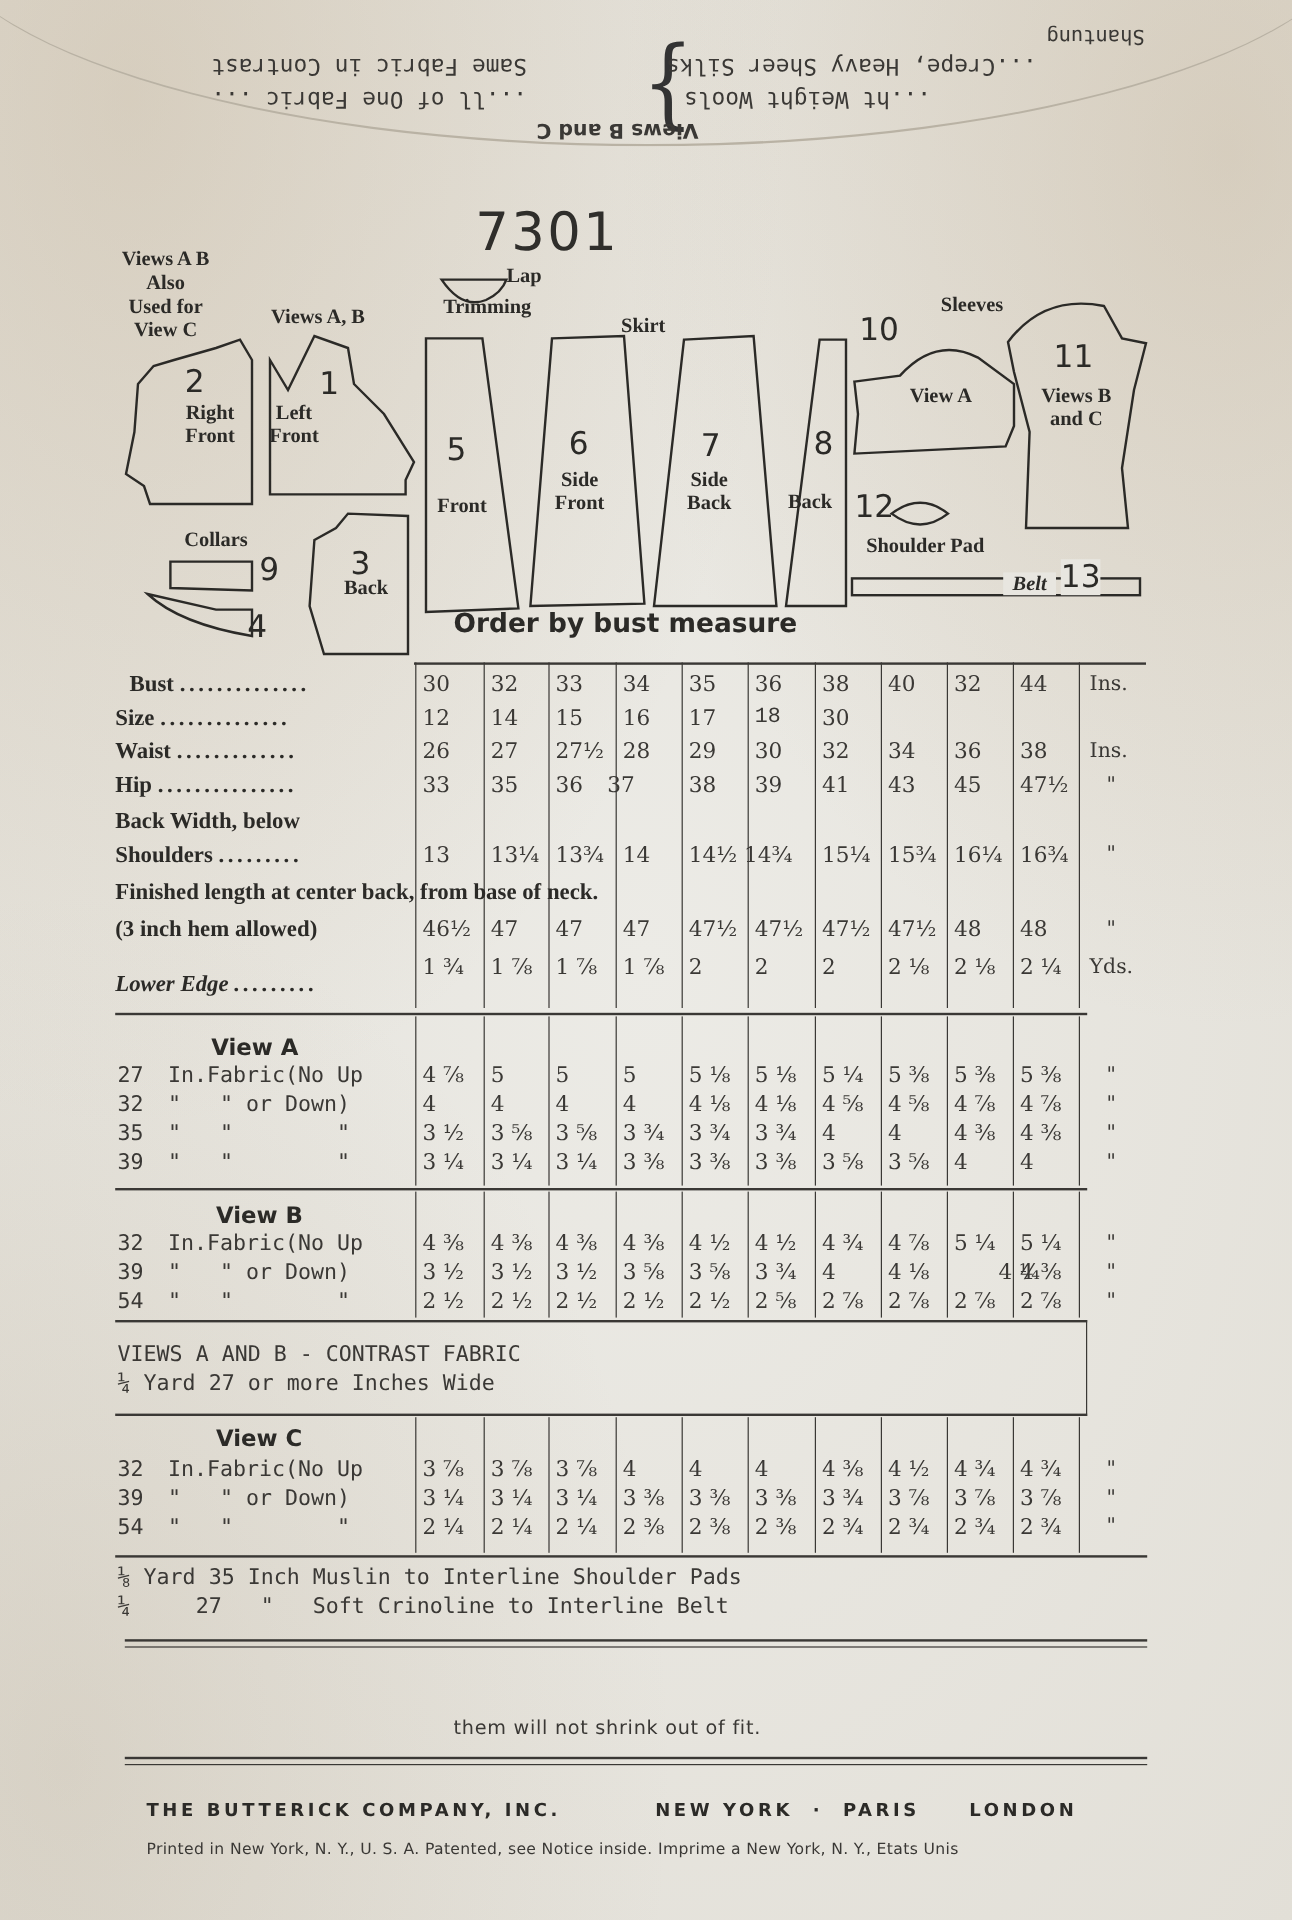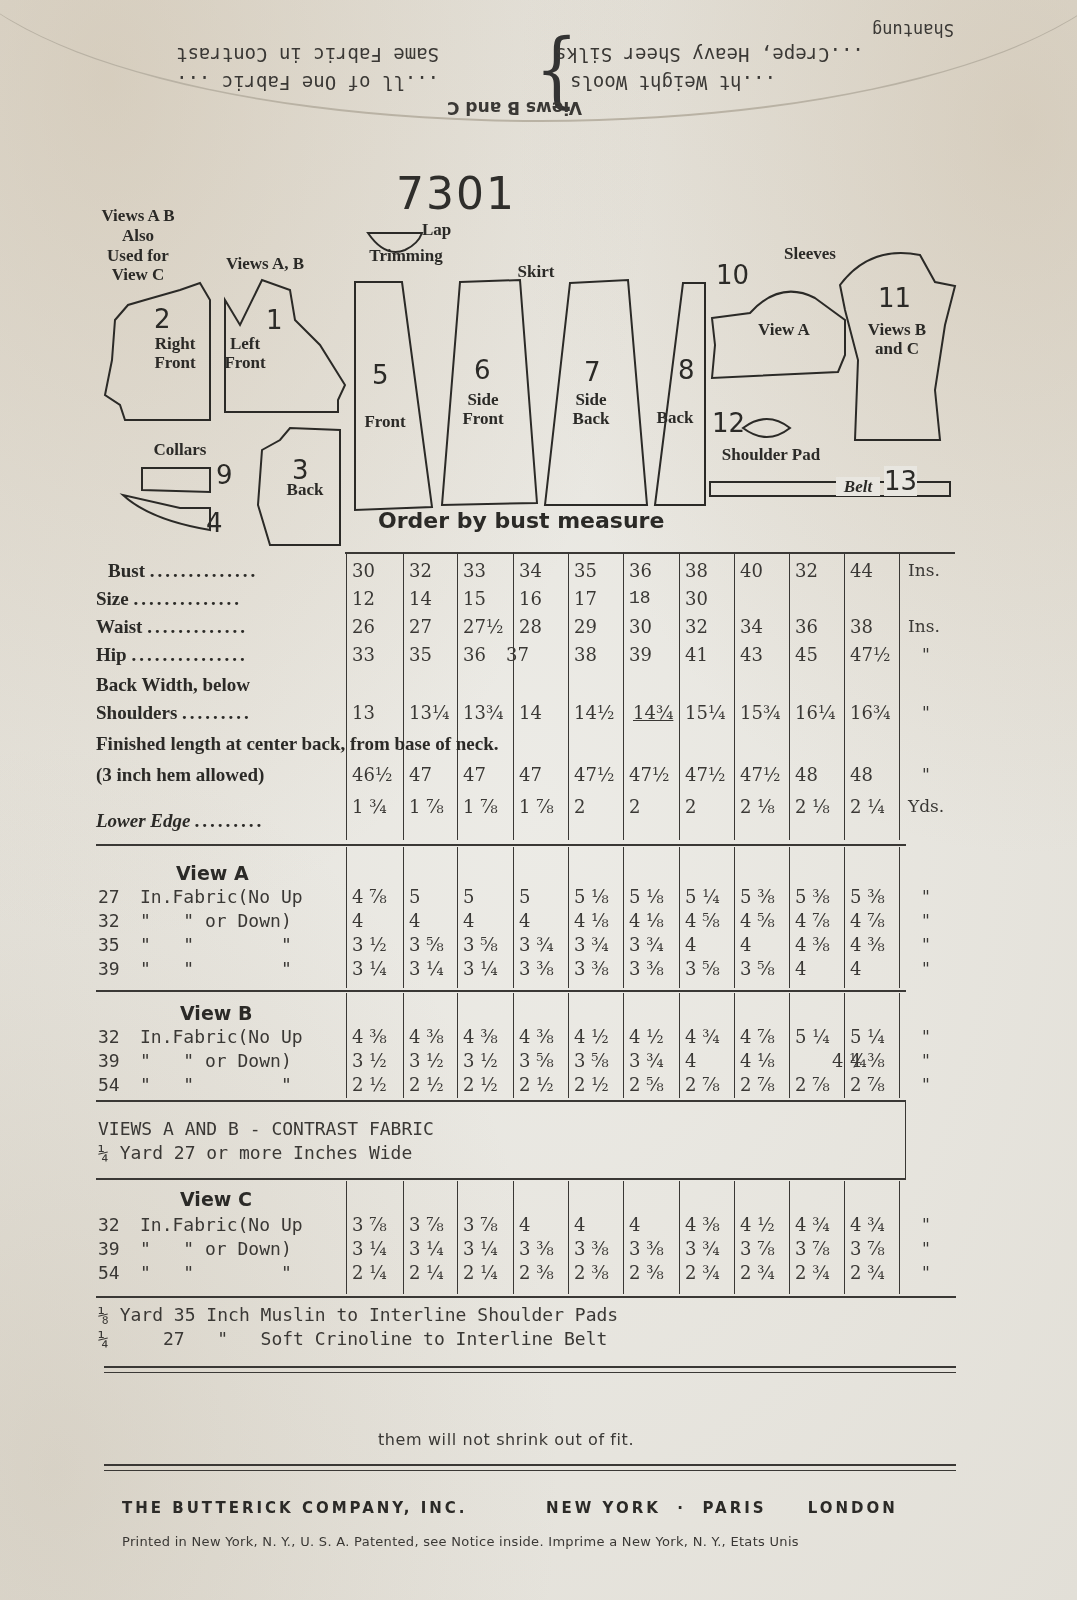--- a/index.html
+++ b/index.html
@@ -240,21 +240,21 @@
       <div class="cell" style="left:685px;top:644px;">41</div>
       <div class="cell" style="left:740px;top:644px;">43</div>
       <div class="cell" style="left:795px;top:644px;">45</div>
       <div class="cell" style="left:850px;top:644px;">47½</div>
       <div class="unit" style="left:922px;top:644px;">"</div>
       <div class="cell" style="left:352px;top:702px;">13</div>
       <div class="cell" style="left:409px;top:702px;">13¼</div>
       <div class="cell" style="left:463px;top:702px;">13¾</div>
       <div class="cell" style="left:519px;top:702px;">14</div>
       <div class="cell" style="left:574px;top:702px;">14½</div>
-      <div class="cell" style="left:633px;top:702px;text-decoration:underline;">14¾</div>
+      <div class="cell" style="left:620px;top:702px;">14¾</div>
       <div class="cell" style="left:685px;top:702px;">15¼</div>
       <div class="cell" style="left:740px;top:702px;">15¾</div>
       <div class="cell" style="left:795px;top:702px;">16¼</div>
       <div class="cell" style="left:850px;top:702px;">16¾</div>
       <div class="unit" style="left:922px;top:702px;">"</div>
       <div class="cell" style="left:352px;top:764px;">46½</div>
       <div class="cell" style="left:409px;top:764px;">47</div>
       <div class="cell" style="left:463px;top:764px;">47</div>
       <div class="cell" style="left:519px;top:764px;">47</div>
       <div class="cell" style="left:574px;top:764px;">47½</div>

